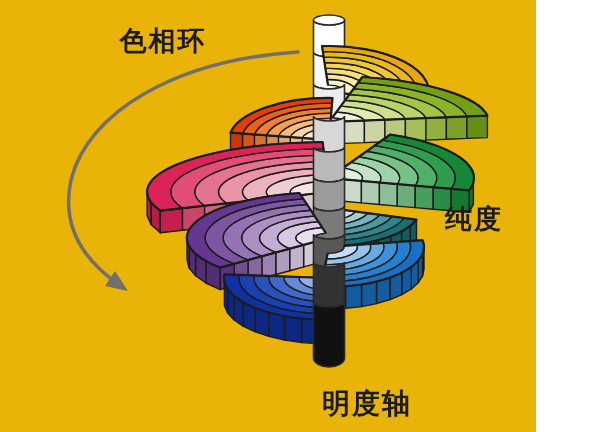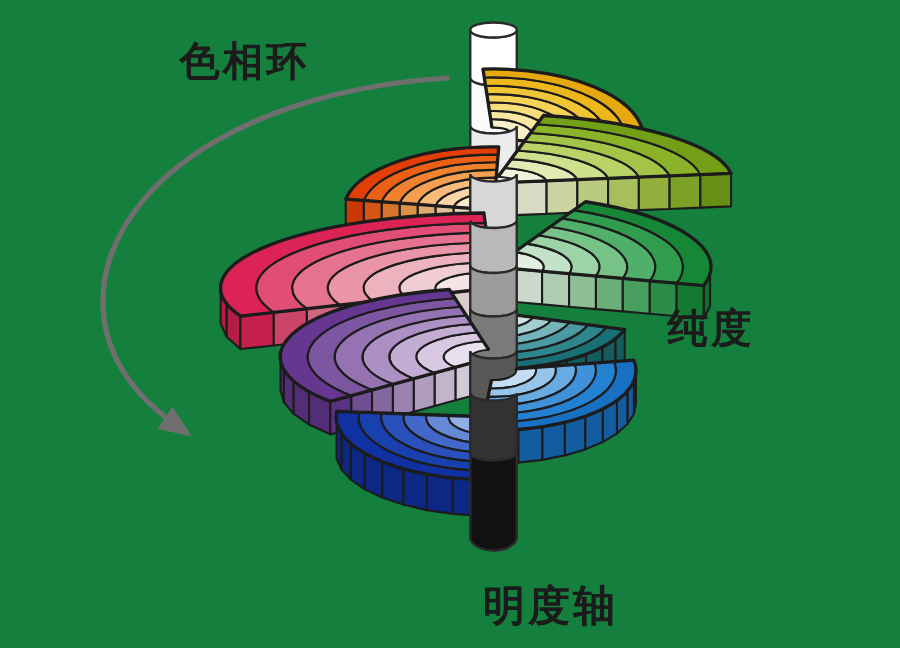--- a/index.html
+++ b/index.html
@@ -1,20 +1,20 @@
 <!DOCTYPE html>
 <html><head>
 <meta charset="utf-8">
 <style>
   html,body{margin:0;padding:0;}
   body{
     width:600px;height:432px;overflow:hidden;background:#ffffff;
     font-family:"Liberation Sans","DejaVu Sans",sans-serif;
   }
-  .stage{position:relative;width:600px;height:432px;background:#15803d;}
+  .stage{position:relative;width:536px;height:432px;background:#eab308;}
   svg{display:block;}
   .label{
     font-family:"Liberation Sans","DejaVu Sans",sans-serif;
     font-weight:bold;
     fill:#1b1b1b;
     letter-spacing:2px;
   }
 </style>
 </head>
 <body style="background: rgb(255, 255, 255);">

